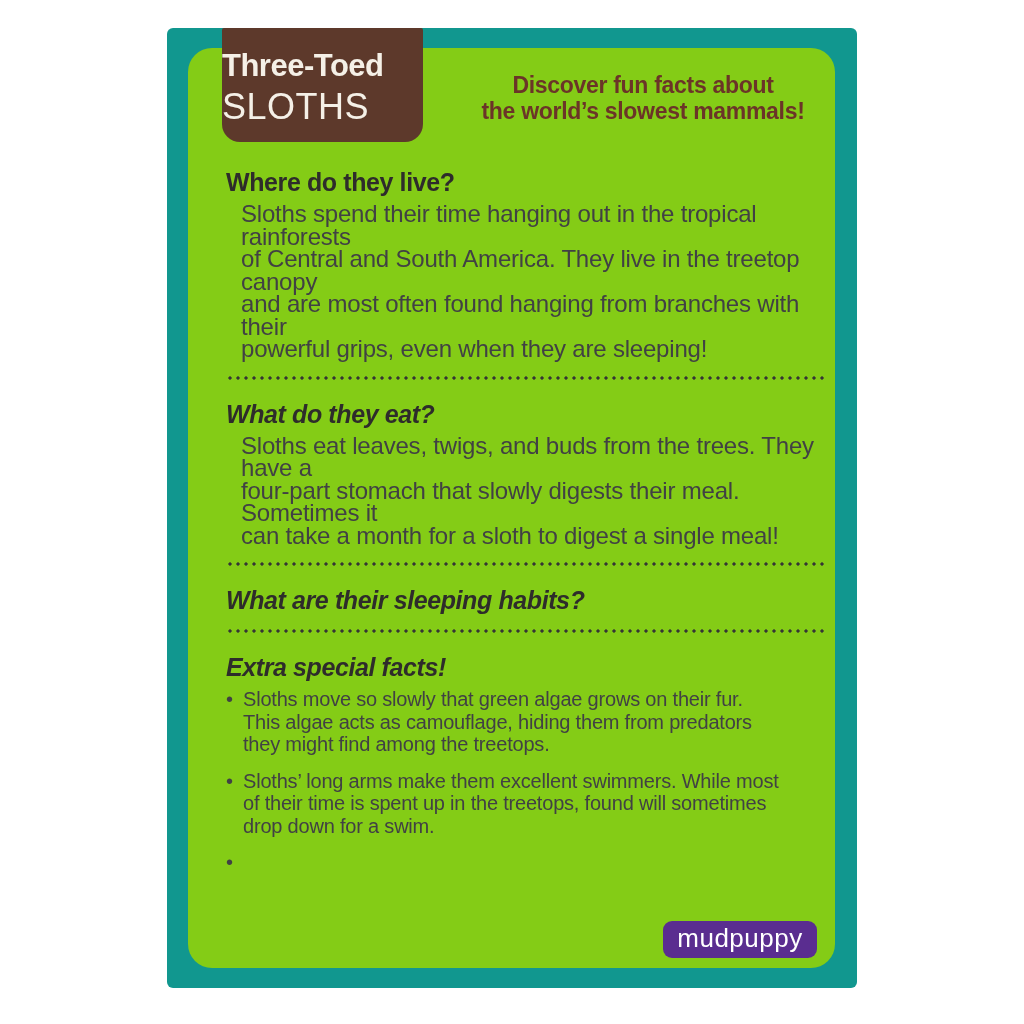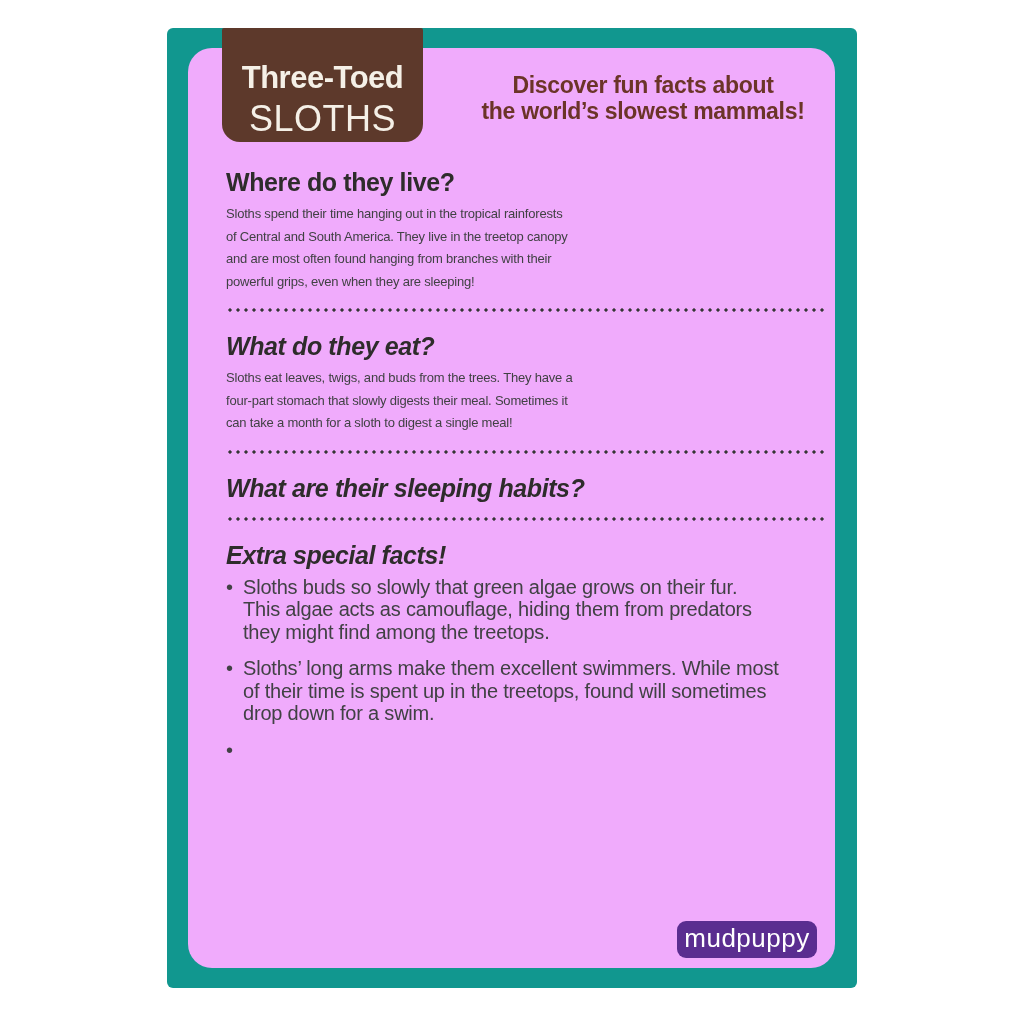--- a/index.html
+++ b/index.html
@@ -25,36 +25,36 @@
     background: #11978f;
     border-radius: 6px;
   }
   
   .card-inner {
     position: absolute;
     left: 21px;
     top: 20px;
     width: 647px;
     height: 920px;
-    background: #f0abfc;
+    background: #84cc16;
     border-radius: 24px;
   }
   
   .title-badge {
     position: absolute;
     left: 55px;
     top: 0px;
     width: 201px;
     height: 114px;
     background: #5d392b;
     border-radius: 2px 2px 18px 18px;
-    text-align: center;
+    text-align: left;
     color: #f5f0e7;
     box-sizing: border-box;
-    padding-top: 32px;
+    padding-top: 20px;
     letter-spacing: -0.5px;
   }
   .badge-line1 {
     font-size: 31px;
     font-weight: 700;
     line-height: 36px;
   }
   .badge-line2 {
     font-size: 36px;
     font-weight: 400;
@@ -91,22 +91,22 @@
     letter-spacing: -0.4px;
   }
   .content h2.first {
     margin-top: 120px;
   }
   .content h2.after-dots {
     margin-top: 20px;
     font-style: italic;
   }
   .content p {
-    margin: 7px 0 0 0;
-    font-size: 13px;
+    margin: 7px 0 0 15px;
+    font-size: 24px;
     line-height: 22.5px;
     color: #414144;
     white-space: pre-line;
     letter-spacing: -0.2px;
   }
   .dots {
     height: 4px;
     margin-top: 15px;
     background-image: radial-gradient(circle, #353535 1.5px, transparent 1.7px);
     background-size: 8px 4px;
@@ -134,21 +134,21 @@
   .facts-list li .bullet-dot {
     position: absolute;
     left: 0;
     top: 0;
   }
   
   .logo-badge {
     position: absolute;
     right: 18px;
     bottom: 10px;
-    width: 140px;
+    width: 154px;
     height: 37px;
     background: #5a2d90;
     border-radius: 9px;
     color: #ffffff;
     font-size: 26px;
     line-height: 35px;
     text-align: center;
     letter-spacing: 0.5px;
   }
 </style>
@@ -172,21 +172,21 @@
         <p>Sloths eat leaves, twigs, and buds from the trees. They have a
 four-part stomach that slowly digests their meal. Sometimes it
 can take a month for a sloth to digest a single meal!</p>
         <div class="dots"></div>
 
         <h2 class="after-dots">What are their sleeping habits?</h2>
         <div class="dots"></div>
 
         <h2 class="after-dots">Extra special facts!</h2>
         <ul class="facts-list">
-          <li><span class="bullet-dot">•</span><span>Sloths buds so slowly that green algae grows on their fur.
+          <li><span class="bullet-dot">•</span><span>Sloths move so slowly that green algae grows on their fur.
 This algae acts as camouflage, hiding them from predators
 they might find among the treetops.</span></li>
           <li><span class="bullet-dot">•</span><span>Sloths’ long arms make them excellent swimmers. While most
 of their time is spent up in the treetops, found will sometimes
 drop down for a swim.</span></li>
           <li><span class="bullet-dot">•</span></li>
         </ul>
       </div>
 
       <div class="logo-badge">mudpuppy</div>

